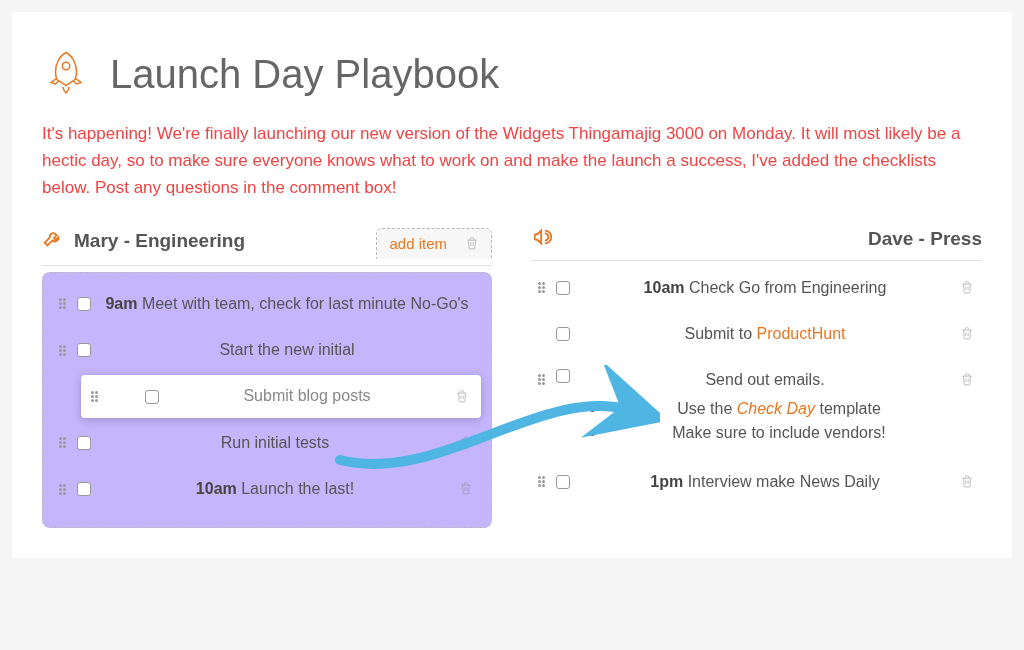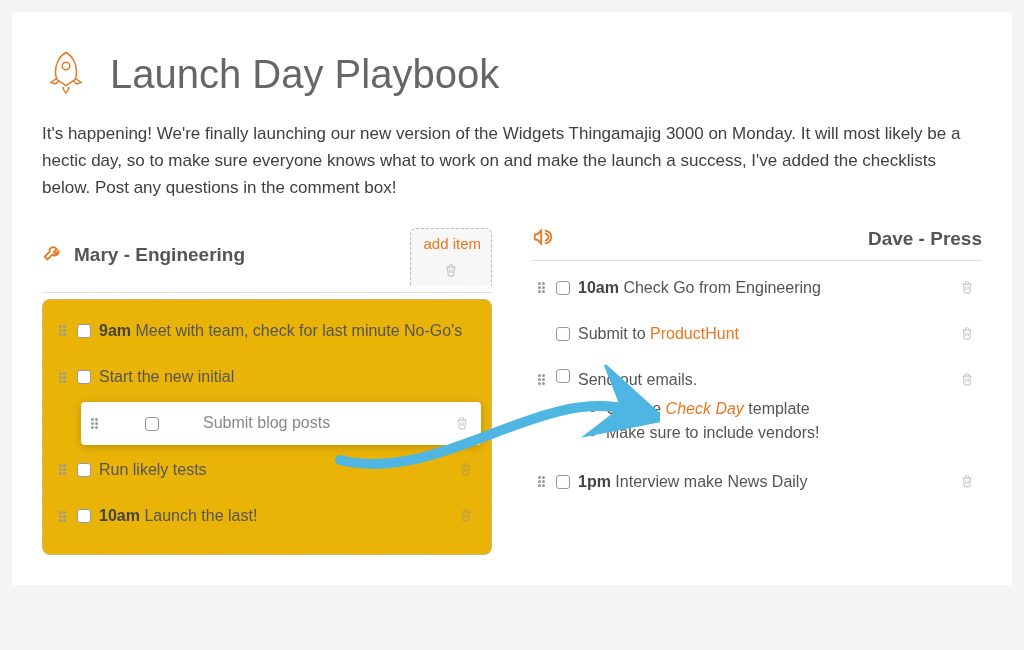--- a/index.html
+++ b/index.html
@@ -23,21 +23,21 @@
     }
     .rocket-svg { width: 48px; height: 48px; }
     .title {
       font-size: 40px;
       font-weight: 300;
       color: #666;
     }
     .intro {
       font-size: 17px;
       line-height: 1.6;
-      color: #404040;
+      color: #ef4444;
       margin-bottom: 24px;
     }
     .columns {
       display: flex;
       gap: 40px;
     }
     .col {
       flex: 1;
       position: relative;
     }
@@ -54,39 +54,38 @@
     .wrench-svg, .bullhorn-svg { width: 22px; height: 22px; }
     .col-title {
       font-size: 19px;
       font-weight: 700;
       color: #555;
     }
     .add-item-wrap {
       margin-left: auto;
       display: flex;
       align-items: center;
-      gap: 10px;
+      gap: 18px;
       background: #f7f7f7;
       padding: 6px 10px 6px 12px;
       border-radius: 6px 6px 0 0;
       border: 1px dashed #bbb;
       border-bottom: none;
       position: relative;
       top: 2px;
-      flex-direction: column;
     }
     .add-item {
       color: #e87722;
       font-size: 15px;
     }
     .checklist-dashed {
       border: 1px dashed #bbb;
       border-radius: 8px;
       padding: 10px 10px 16px 10px;
-      background: #eab308;
+      background: #c4b5fd;
     }
     .item-row {
       display: flex;
       align-items: center;
       gap: 8px;
       padding: 10px 6px;
       font-size: 16px;
       color: #555;
       line-height: 1.4;
       position: relative;
@@ -118,21 +117,21 @@
     }
     .checkbox {
       width: 14px;
       height: 14px;
       border: 1.5px solid #999;
       border-radius: 3px;
       flex-shrink: 0;
       background: #fff;
       cursor: pointer;
     }
-    .item-text { flex: 1; }
+    .item-text { flex: 1; text-align: center; }
     .item-text b, .item-text strong { color: #444; font-weight: 700; }
     .link-orange { color: #e87722; }
     .link-orange-italic { color: #e87722; font-style: italic; }
     .trash-wrap {
       width: 16px; height: 18px; flex-shrink: 0; cursor: pointer;
     }
     .trash-svg { width: 14px; height: 16px; opacity: 0.45; }
     .sub-bullets {
       list-style: disc;
       margin: 6px 0 0 28px;
@@ -238,21 +237,21 @@
         <div class="item-row">
           <span class="drag-handle">
               <span></span>
               <span></span>
               <span></span>
               <span></span>
               <span></span>
               <span></span>
             </span>
           <span class="checkbox"></span>
-          <span class="item-text">Run likely tests</span>
+          <span class="item-text">Run initial tests</span>
           <span class="trash-wrap">
             <svg class="trash-svg" viewBox="0 0 24 24" fill="none" stroke="#888" stroke-width="2">
                 <path d="M4 7h16M9 7V5a2 2 0 0 1 2-2h2a2 2 0 0 1 2 2v2M6 7l1 13a2 2 0 0 0 2 2h6a2 2 0 0 0 2-2l1-13M10 11v6M14 11v6"></path>
               </svg>
           </span>
         </div>
 
         <div class="item-row">
           <span class="drag-handle">
               <span></span>

